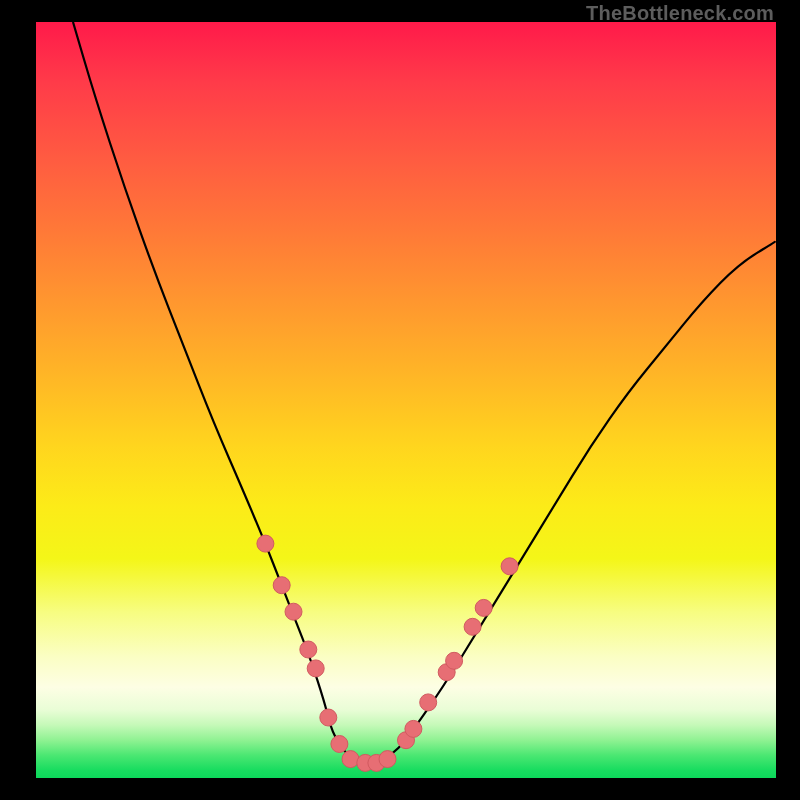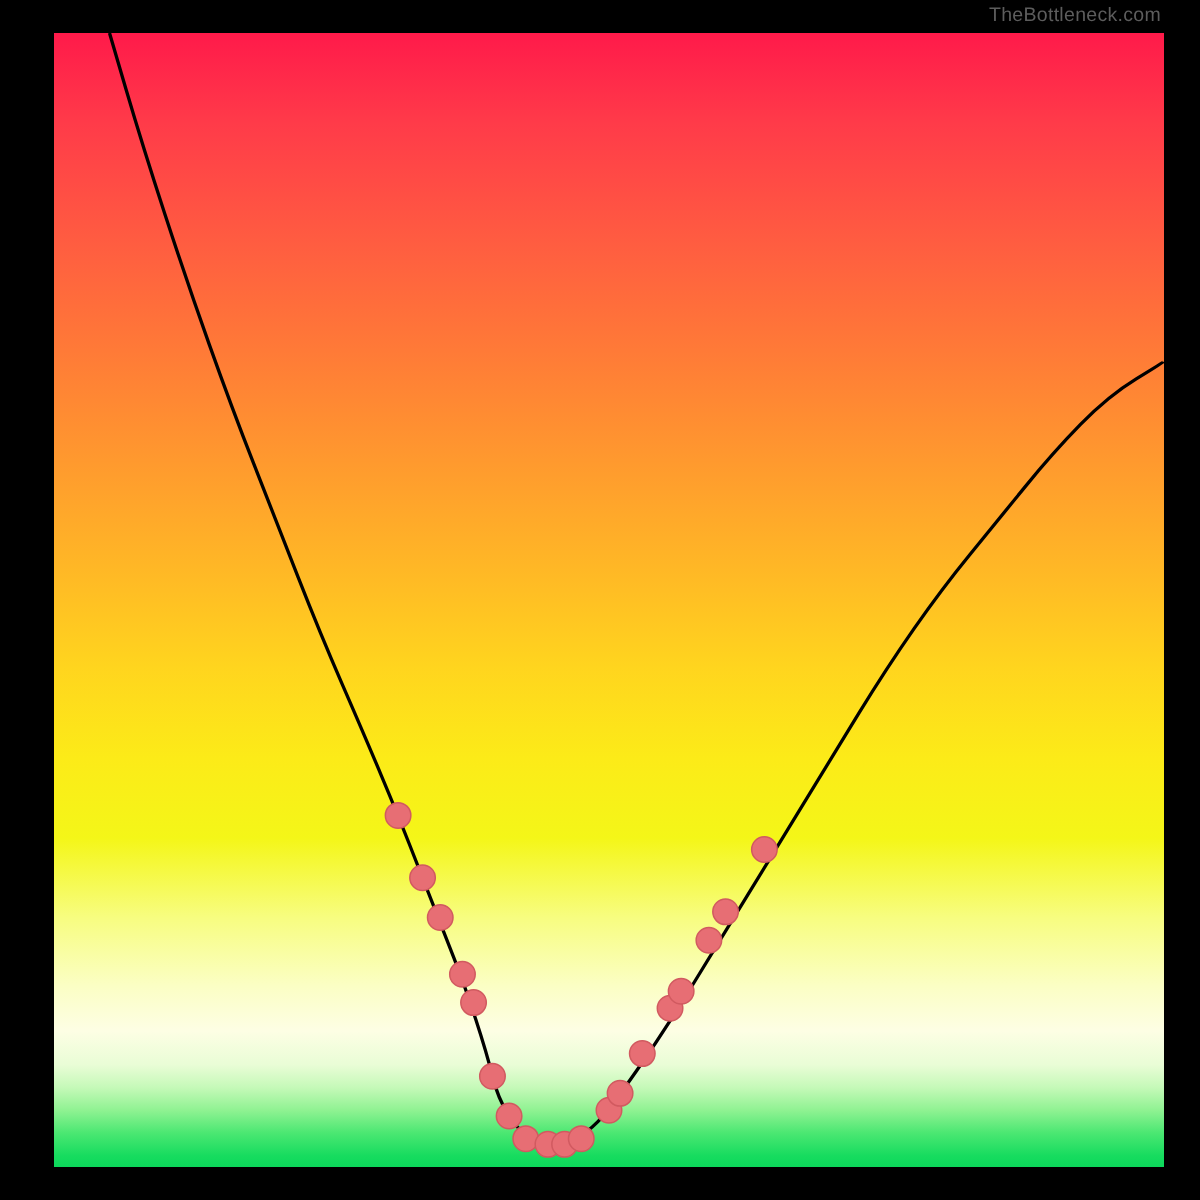--- a/index.html
+++ b/index.html
@@ -35,22 +35,22 @@
       #4be772 97%,
       #17dc5f 99%,
       #0cd85b 100%
     );
   }
   .attribution {
     position: absolute;
     top: 2px;
     right: 26px;
     font-family: Arial, Helvetica, sans-serif;
-    font-size: 13px;
-    font-weight: 400;
+    font-size: 20px;
+    font-weight: 700;
     color: #5d5d5d;
     letter-spacing: 0.2px;
   }
   svg.curve {
     position: absolute;
     left: 0; top: 0;
     width: 740px; height: 756px;
     overflow: visible;
   }
 </style>

